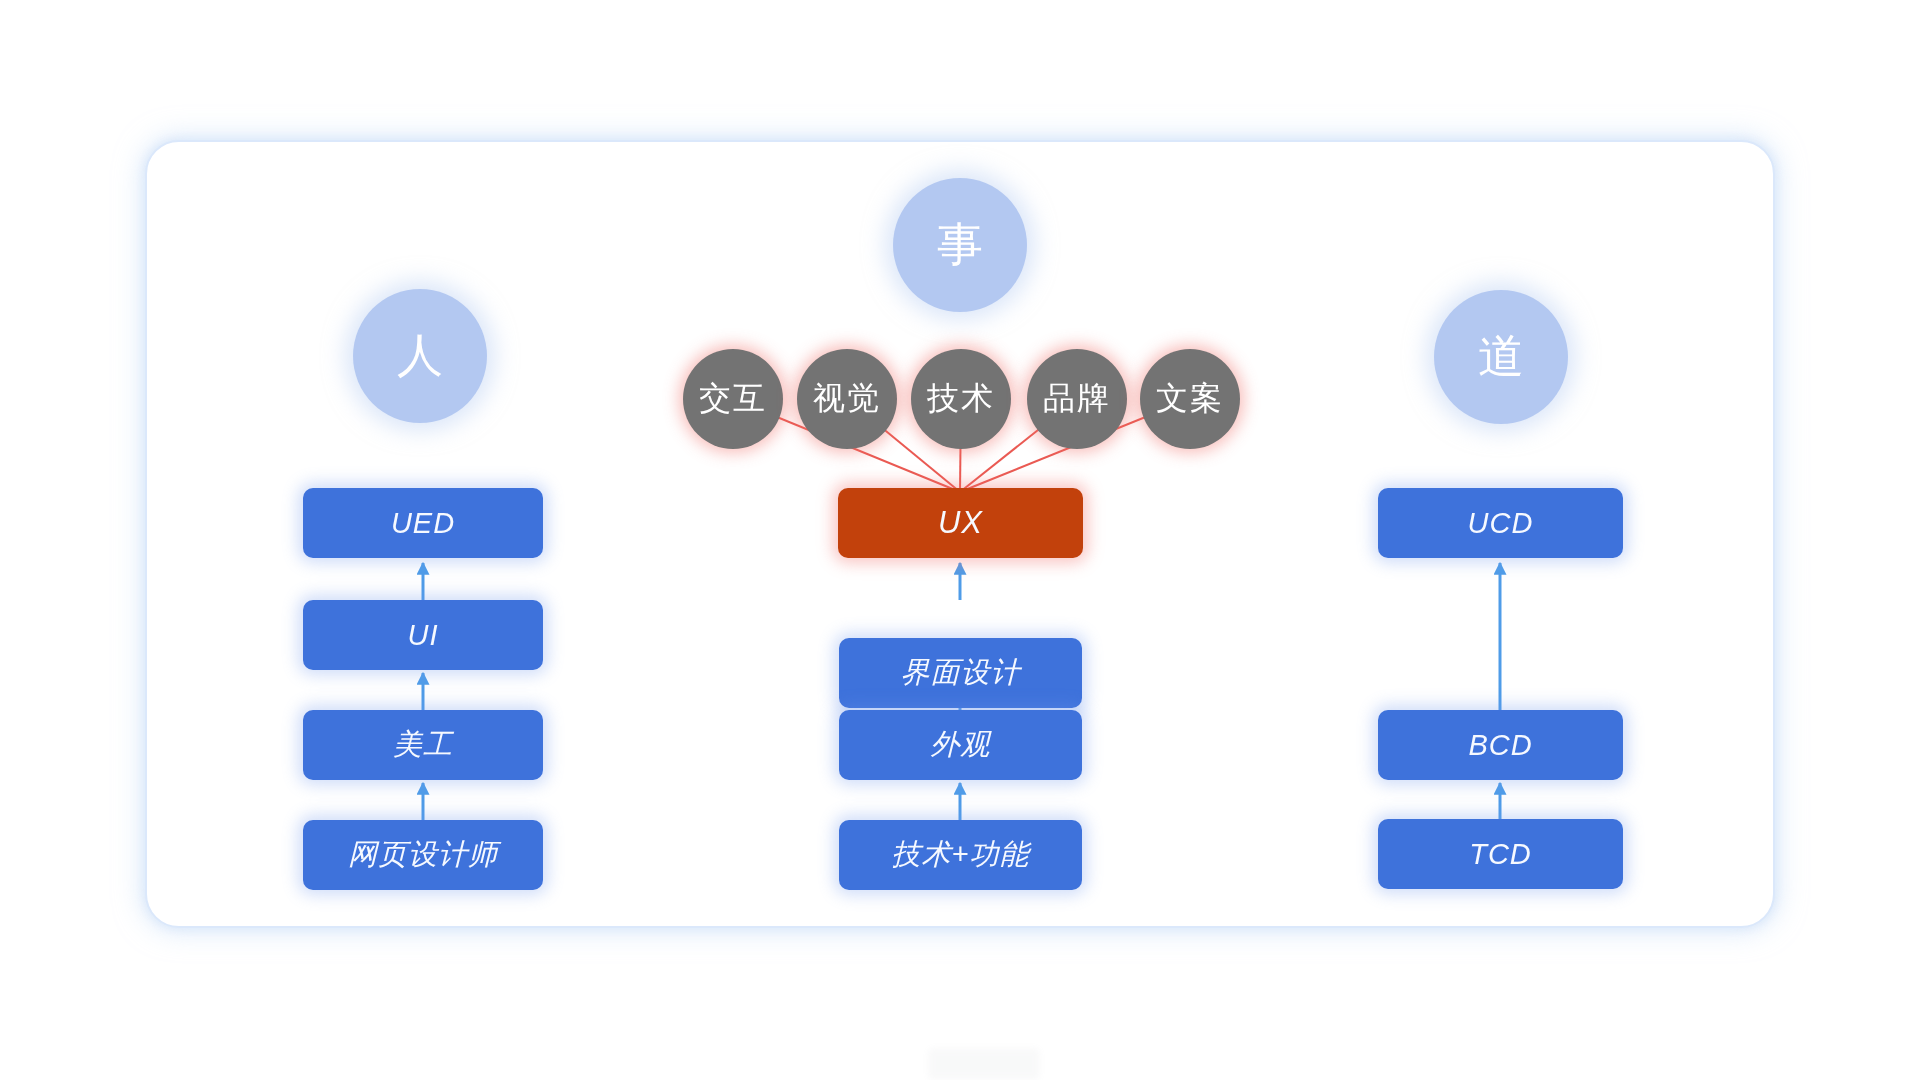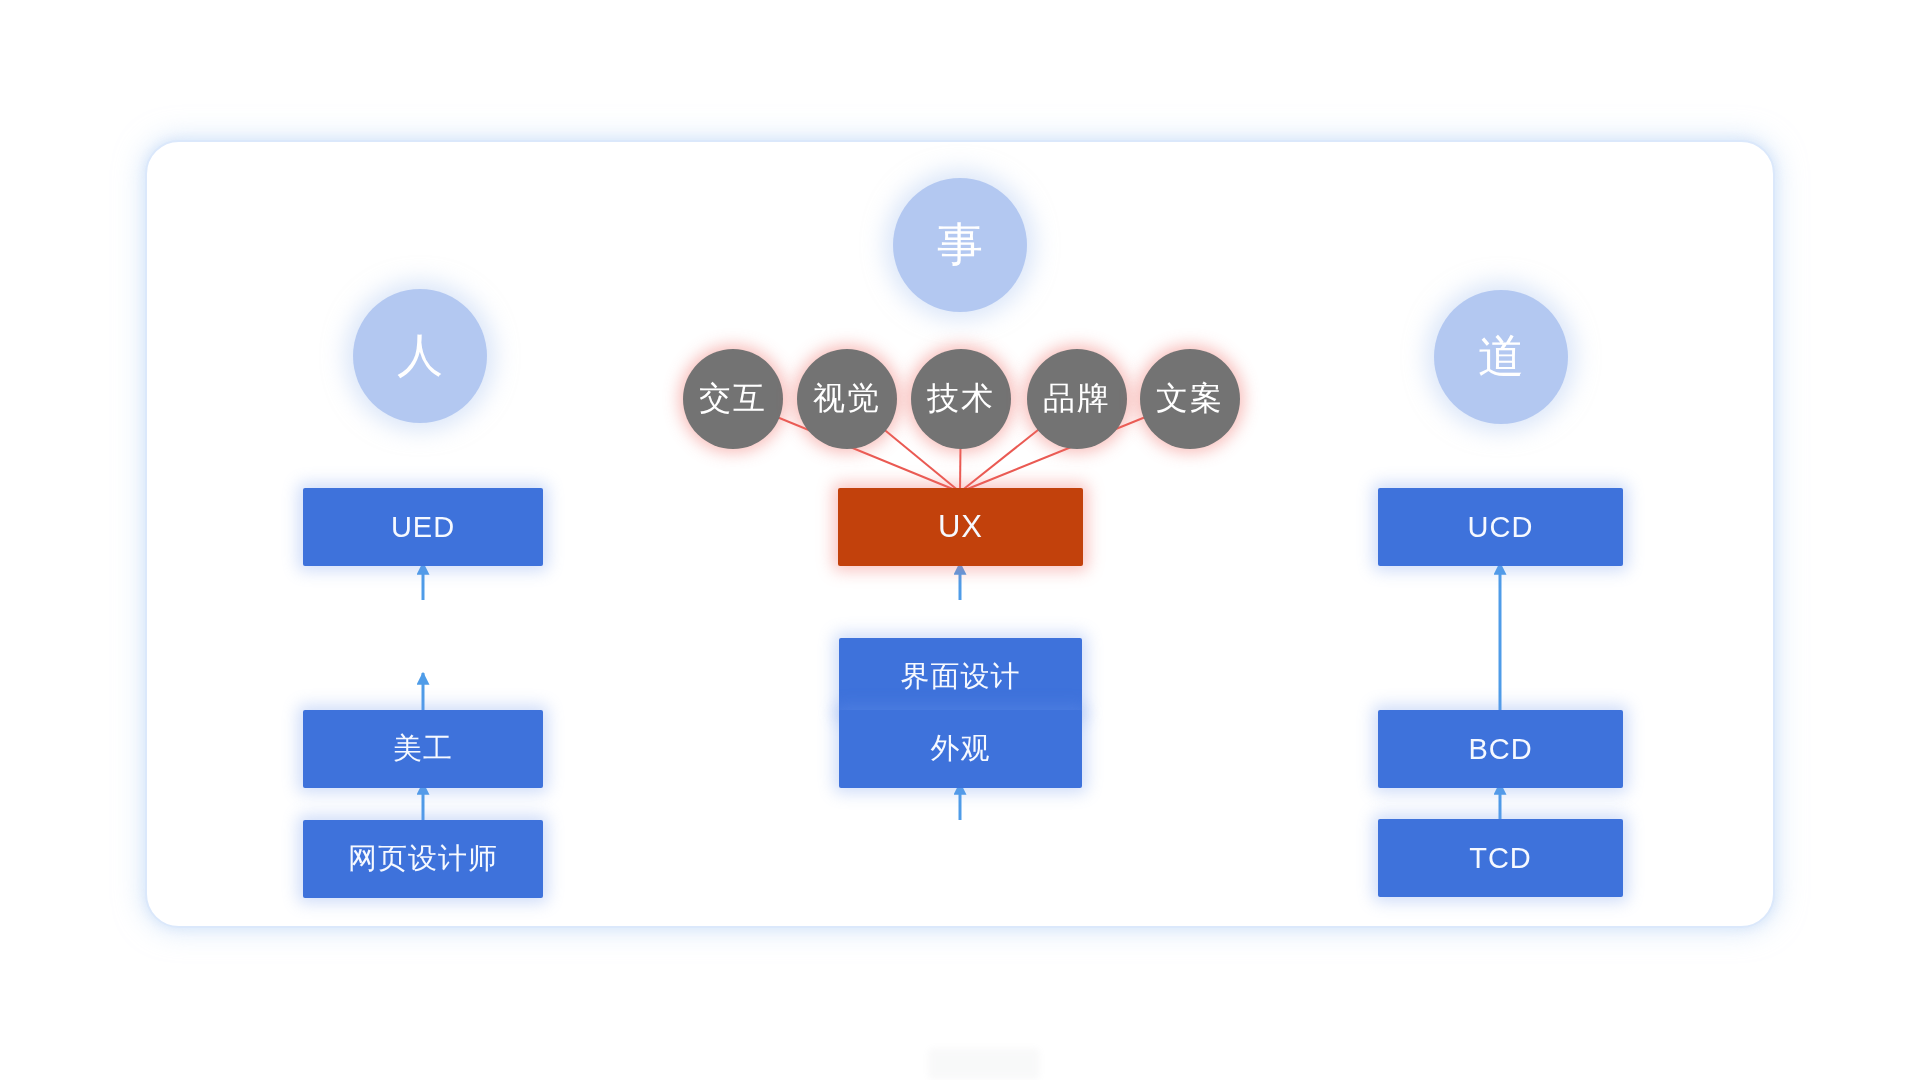--- a/index.html
+++ b/index.html
@@ -30,24 +30,25 @@
 
   .factor-circle{
     position:absolute;width:100px;height:100px;border-radius:50%;
     background:#737373;color:#ffffff;font-size:32px;letter-spacing:2px;
     display:flex;align-items:center;justify-content:center;
     box-shadow:0 0 16px 4px rgba(240,110,104,.45);
     z-index:2;
   }
 
   .node-box{
-    position:absolute;height:78px;border-radius:2px;
+    position:absolute;height:70px;border-radius:10px;
     display:flex;align-items:center;justify-content:center;
     color:#f6f9ff;font-size:29px;letter-spacing:1px;
     z-index:2;
+    font-style:italic;
   }
   .node-blue{background:#3e72db;box-shadow:0 0 16px 5px rgba(110,150,235,.32);}
   .node-red{background:#c2410c;box-shadow:0 0 16px 5px rgba(240,110,104,.4);}
 
   .watermark{
     position:absolute;left:928px;top:1048px;width:112px;height:32px;
     background:#9aa0a6;opacity:.06;filter:blur(3px);border-radius:6px;
     z-index:0;
   }
 </style>
@@ -110,35 +111,41 @@
   <div class="factor-circle" style="left:1027px;top:349px;">
     <span>品牌</span>
   </div>
   <div class="factor-circle" style="left:1140px;top:349px;">
     <span>文案</span>
   </div>
 
   <div class="node-box node-blue" style="left:303px;top:488px;width:240px;">
     <span>UED</span>
   </div>
+  <div class="node-box node-blue" style="left:303px;top:600px;width:240px;">
+    <span>UI</span>
+  </div>
   <div class="node-box node-blue" style="left:303px;top:710px;width:240px;">
     <span>美工</span>
   </div>
   <div class="node-box node-blue" style="left:303px;top:820px;width:240px;">
     <span>网页设计师</span>
   </div>
 
   <div class="node-box node-red" style="left:838px;top:488px;width:245px;font-size:31px;">
     <span>UX</span>
   </div>
   <div class="node-box node-blue" style="left:839px;top:600px;width:243px;margin-top:38px;">
     <span>界面设计</span>
   </div>
   <div class="node-box node-blue" style="left:839px;top:710px;width:243px;">
     <span>外观</span>
+  </div>
+  <div class="node-box node-blue" style="left:839px;top:820px;width:243px;">
+    <span>技术+功能</span>
   </div>
 
   <div class="node-box node-blue" style="left:1378px;top:488px;width:245px;">
     <span>UCD</span>
   </div>
   <div class="node-box node-blue" style="left:1378px;top:710px;width:245px;">
     <span>BCD</span>
   </div>
   <div class="node-box node-blue" style="left:1378px;top:819px;width:245px;">
     <span>TCD</span>

